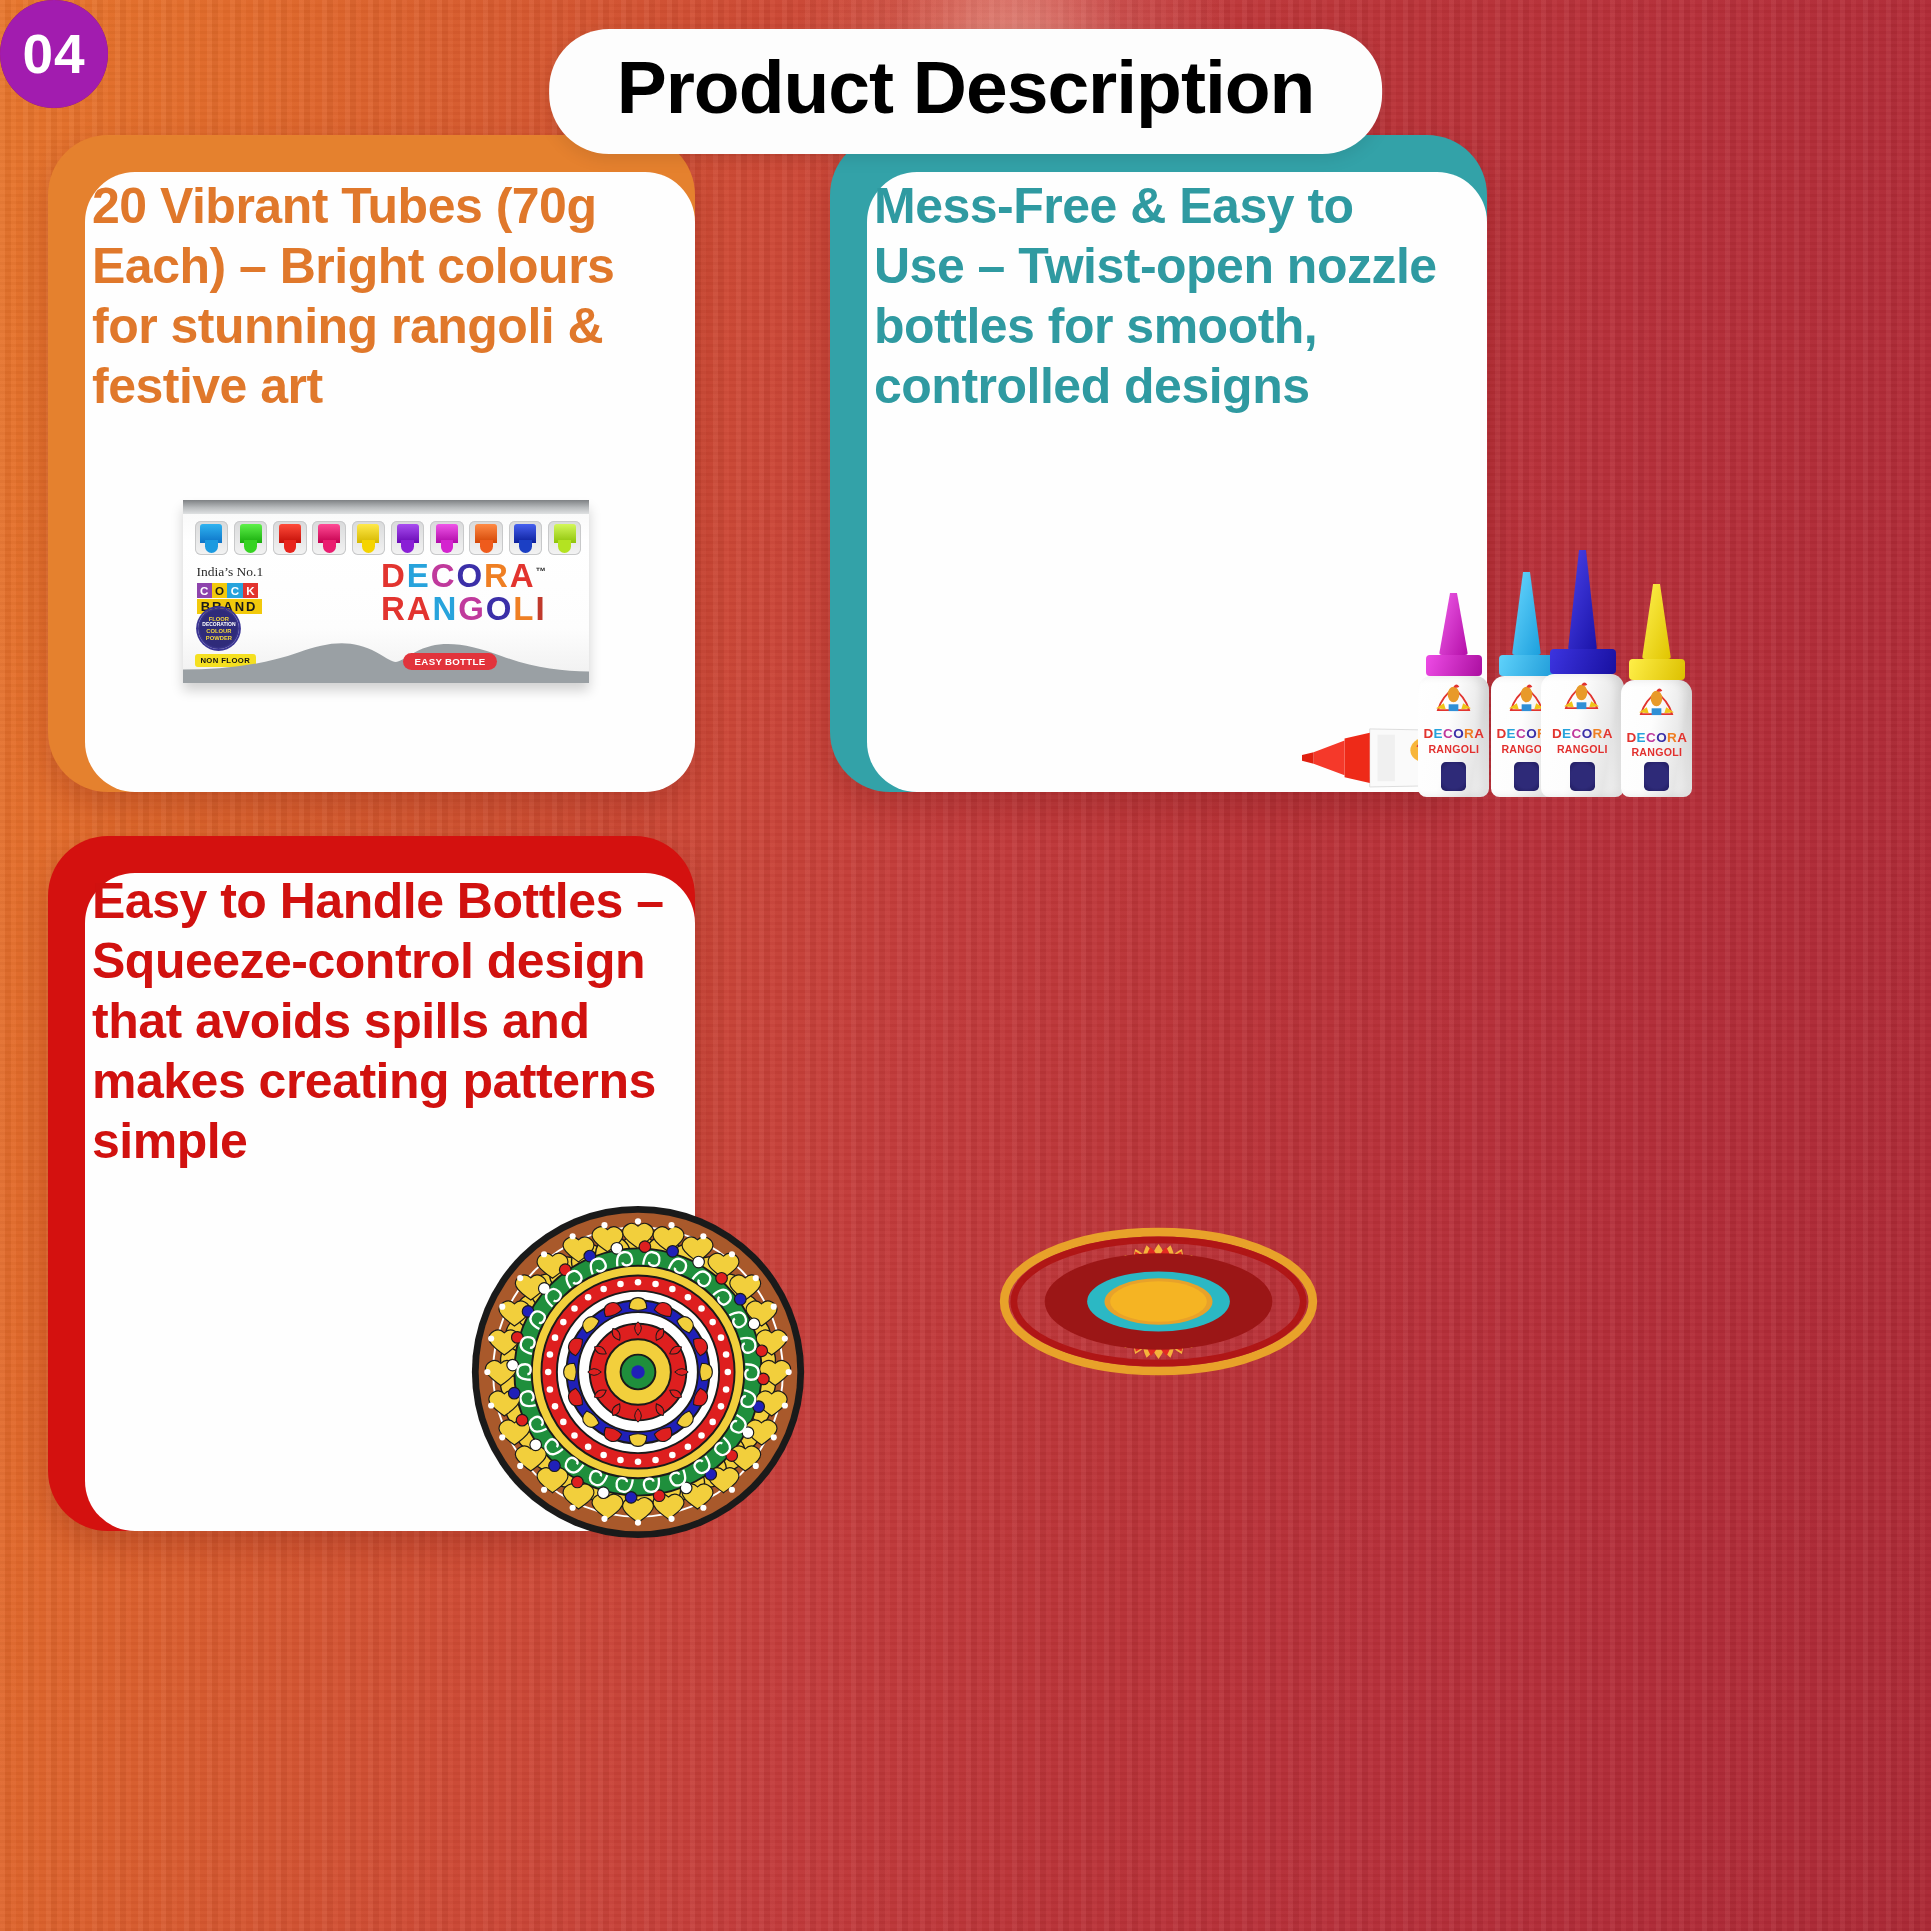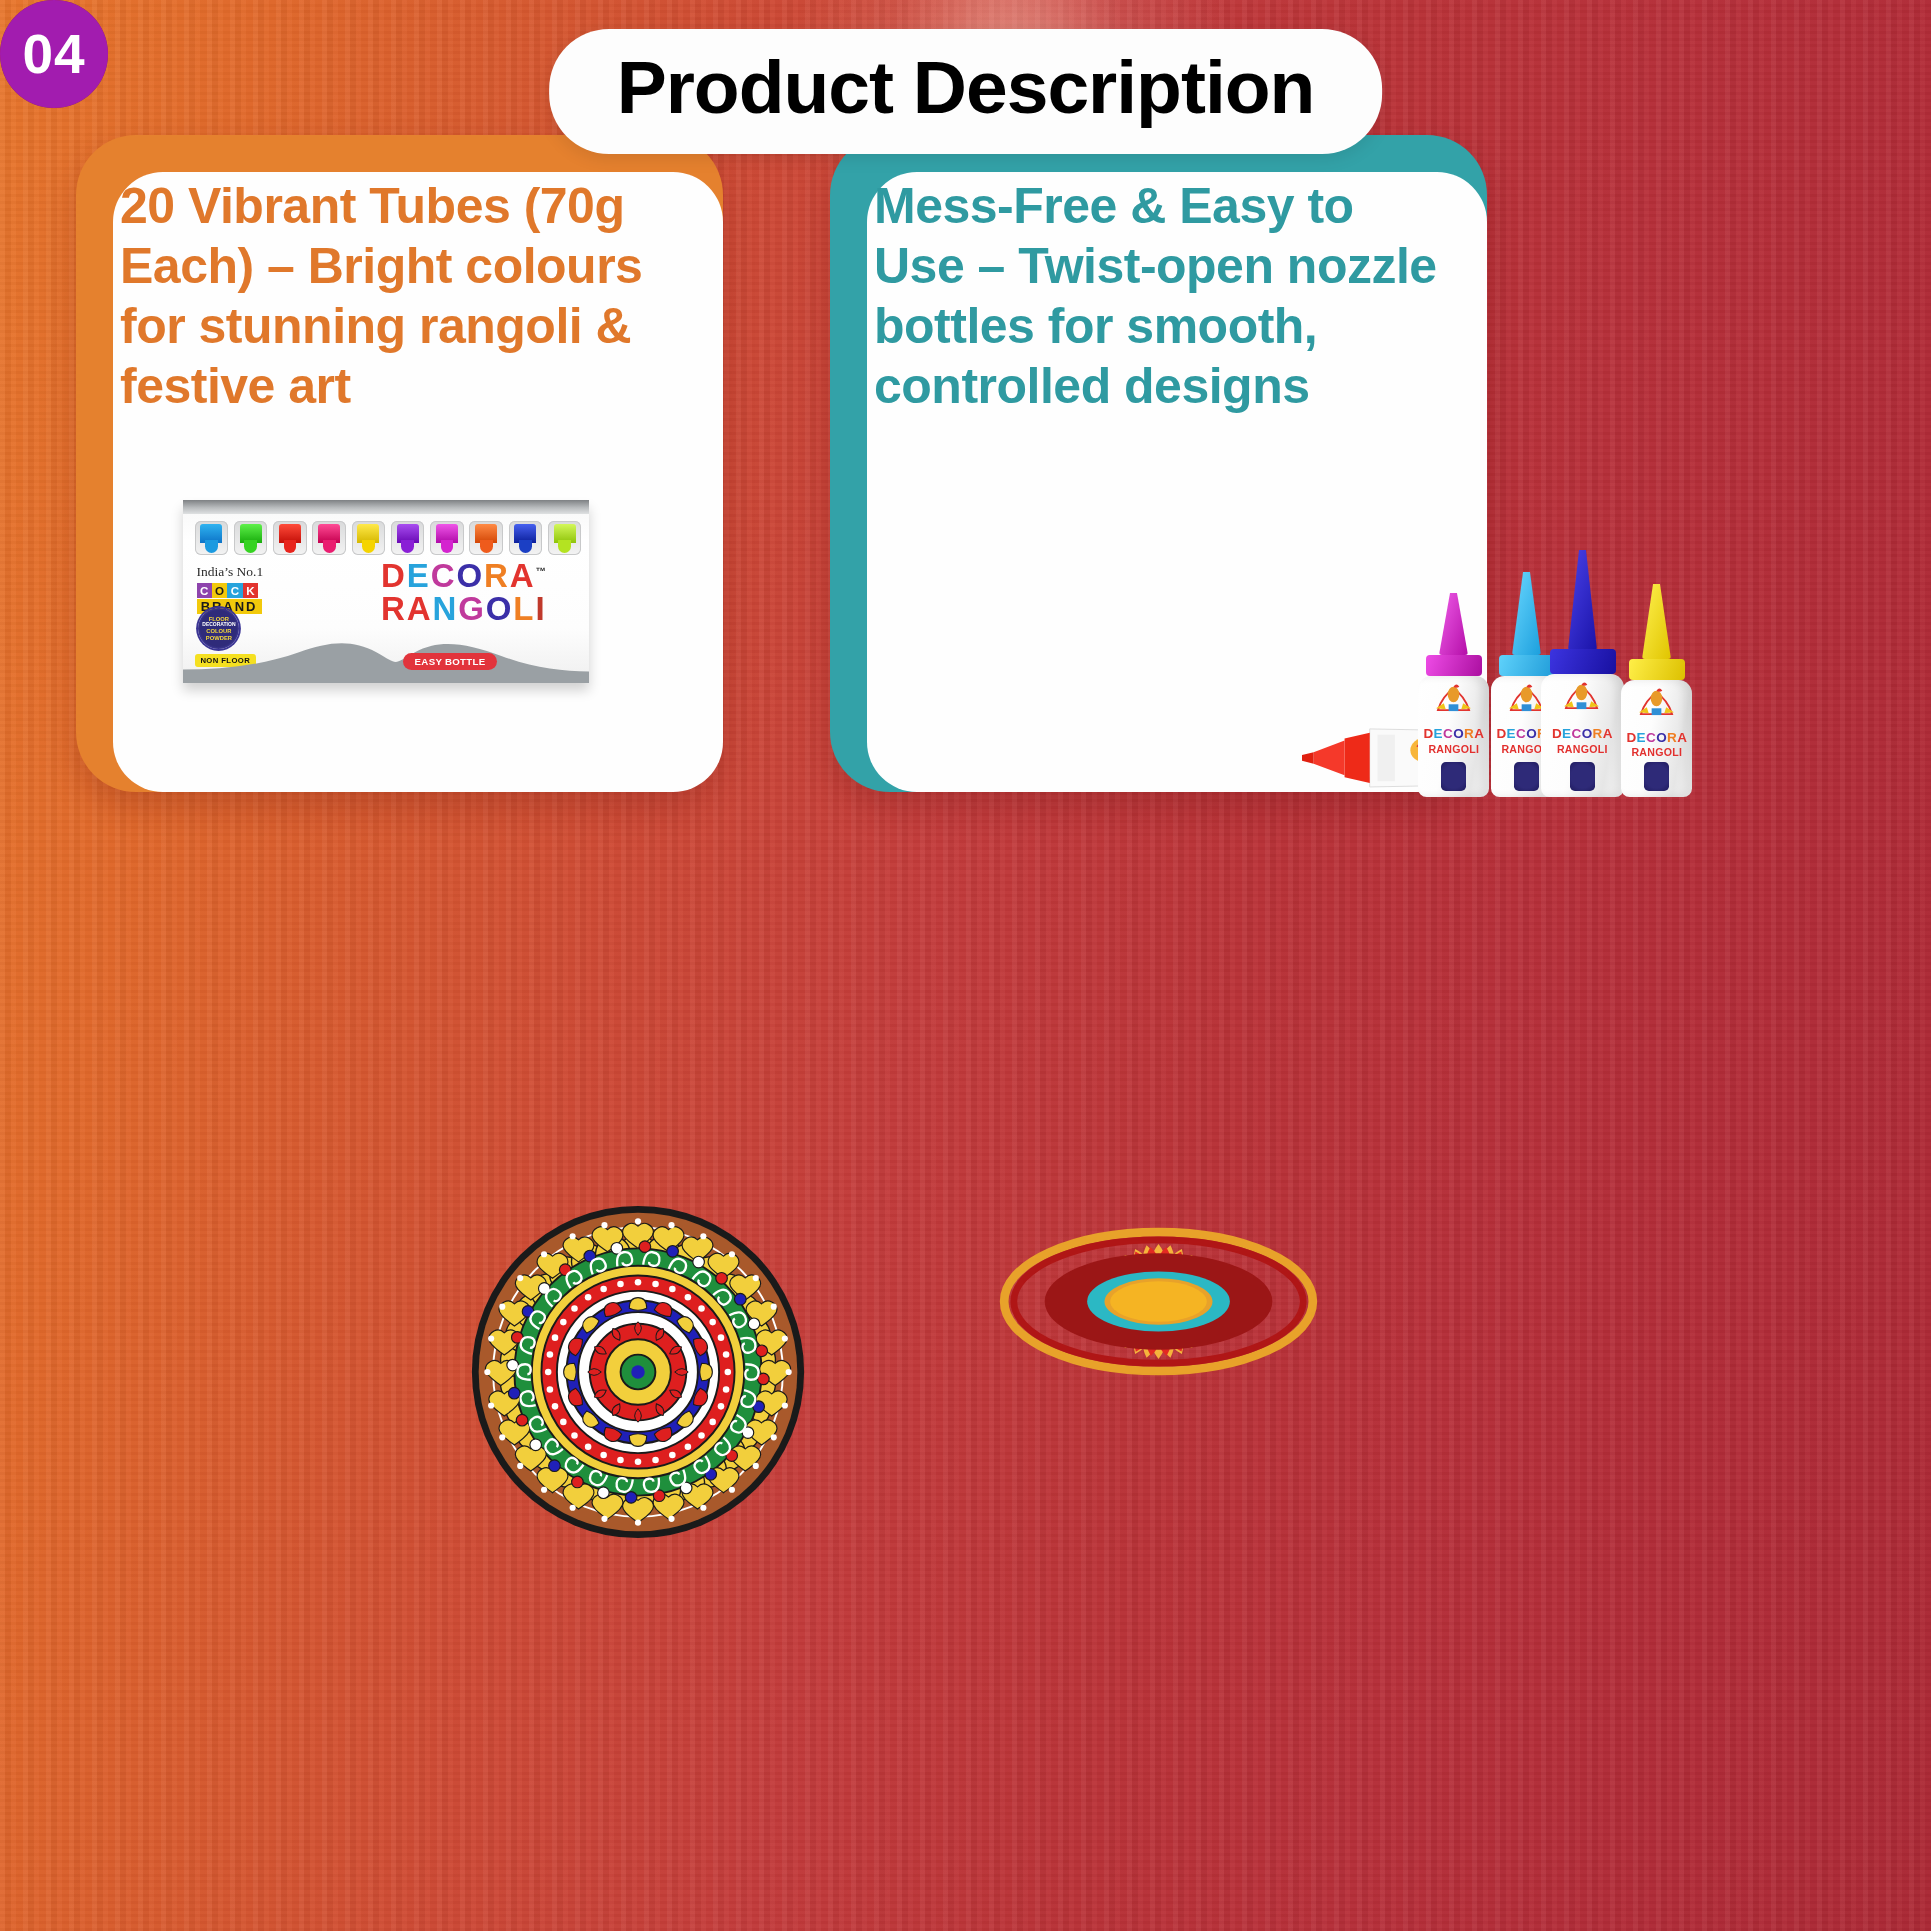--- a/index.html
+++ b/index.html
@@ -67,21 +67,21 @@
     letter-spacing:-0.5px; font-size:50px;
   }
   .badge{
     position:absolute; width:108px; height:108px; border-radius:50%;
     display:flex; align-items:center; justify-content:center;
     color:#fff; font-size:55px; font-weight:bold; letter-spacing:1px;
     z-index:20;
   }
 
   
-  #card1{ left:48px;  top:135px;  width:647px; height:657px;margin-left:28px; }
+  #card1{ left:48px;  top:135px;  width:647px; height:657px; }
   #card1 .frame{ background:#e5812e; }
   #card1 .panel{ left:37px; top:37px; right:0; bottom:0; border-bottom-right-radius:50px;}
   #card1 .headline{ left:44px; top:41px; width:560px; color:#e0782b; }
 
   #card2{ left:830px; top:135px; width:657px; height:657px; }
   #card2 .frame{ background:#33a2a8; }
   #card2 .panel{ left:37px; top:37px; right:0; bottom:0; }
   #card2 .headline{ left:44px; top:41px; width:570px; color:#2f9aa1; }
 
   #card3{ left:48px;  top:836px; width:647px; height:695px; }
@@ -342,20 +342,25 @@
         <path d="M2,28 l8,-5 l2,6Z" fill="#f0c419"></path>
         <path d="M38,28 l-8,-5 l-2,6Z" fill="#f0c419"></path>
         <rect x="15" y="24" width="10" height="7" fill="#2f8fd6"></rect>
       </svg>
       <div class="t1" style="bottom:52px;"><span style="color:#e2342f">D</span><span style="color:#27a3dc">E</span><span style="color:#c0399c">C</span><span style="color:#3b2fa8">O</span><span style="color:#ef7f23">R</span><span style="color:#e2342f">A</span></div>
       <div class="t2" style="bottom:39px;">RANGOLI</div>
       <div class="seal2"></div>
     </div>
   </div>
 
+  <div class="card" id="card3">
+    <div class="frame"></div>
+    <div class="panel"></div>
+    <div class="headline">Easy to Handle Bottles – Squeeze-control design that avoids spills and makes creating patterns simple</div>
+  </div>
 
   <svg class="mandala" viewBox="0 0 350 350">
     <g>
       <circle cx="175" cy="175" r="172" fill="#1a1a1a"></circle>
       <circle cx="175" cy="175" r="165" fill="#a9592b"></circle>
       <g>
         <g id="m-petals" fill="#f2cf3c" stroke="#1a1a1a" stroke-width="1.4">
           <path d="M175,32 c-11,0 -18,9 -18,18 c0,12 18,22 18,22 c0,0 18,-10 18,-22 c0,-9 -7,-18 -18,-18Z"></path>
         <path d="M175,32 c-11,0 -18,9 -18,18 c0,12 18,22 18,22 c0,0 18,-10 18,-22 c0,-9 -7,-18 -18,-18Z" transform="rotate(12 175 175)"></path>
             <path d="M175,32 c-11,0 -18,9 -18,18 c0,12 18,22 18,22 c0,0 18,-10 18,-22 c0,-9 -7,-18 -18,-18Z" transform="rotate(24 175 175)"></path>

